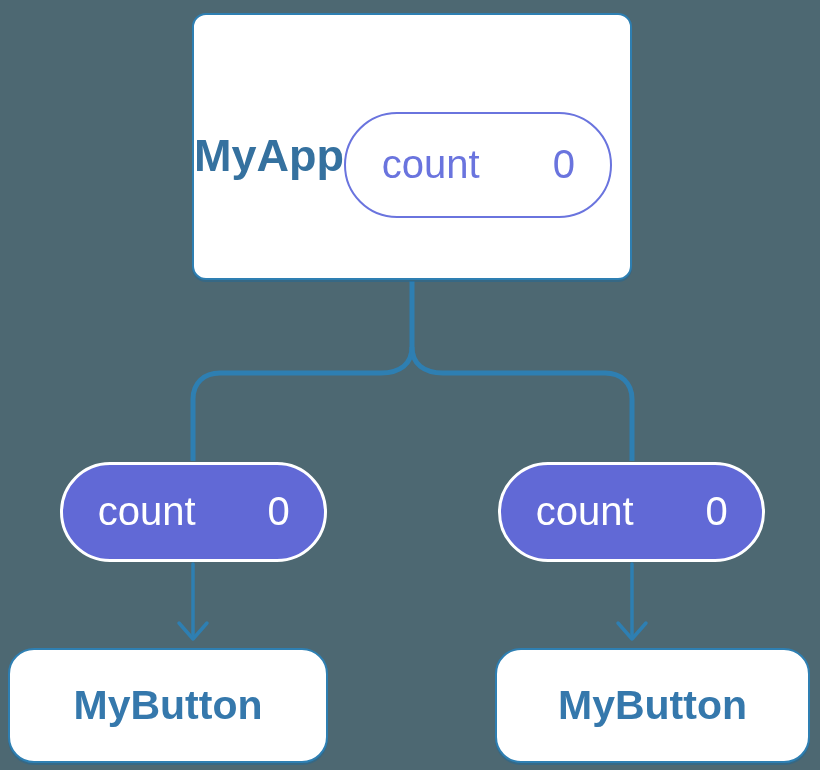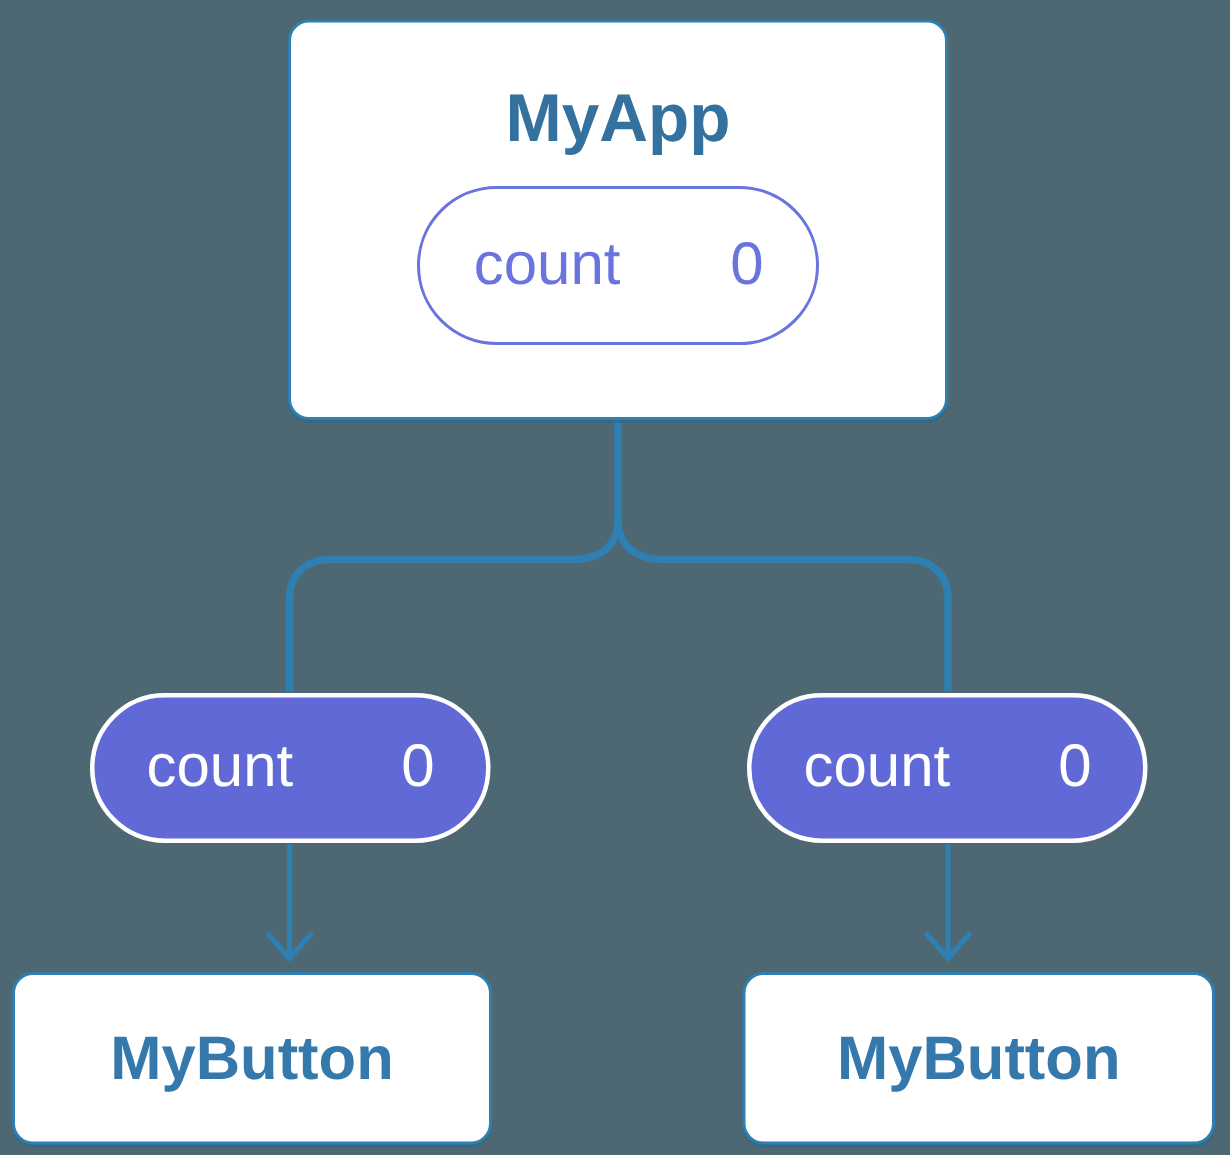--- a/index.html
+++ b/index.html
@@ -49,21 +49,21 @@
     position: absolute;
     background: var(--card-bg);
     border: 2.5px solid var(--card-border);
     border-radius: 14px;
     box-shadow: 0 2px 0 rgba(36, 104, 148, 0.55);
   }
   .root-card {
     left: 192px; top: 13px;
     width: 440px; height: 267px;
     display: flex;
-    flex-direction: column;
+    flex-direction: row;
     align-items: center;
     padding-top: 37px;
   }
   .card-title {
     color: var(--title-text);
     font-size: 45px;
     font-weight: 700;
     line-height: 1.2;
     white-space: nowrap;
   }
@@ -99,20 +99,21 @@
     padding-bottom: 3px;
   }
   .pill-label { flex: 1.84 1 0; }
   .pill-value { flex: 1 1 0; }
   .pill-divider { width: 2.5px; background: var(--pill-outline); flex: none; }
   .pill-filled .pill-divider { background: #FFFFFF; width: 3px; }
   .child-card {
     display: flex;
     align-items: center;
     justify-content: center;
+    border-radius: 26px;
   }
   .child-left  { left: 8px;   top: 648px; width: 320px; height: 115px; }
   .child-right { left: 495px; top: 648px; width: 315px; height: 115px; }
   .child-card .card-title {
     color: var(--button-text);
     font-size: 41px;
   }
 </style>
 </head>
 <body>

